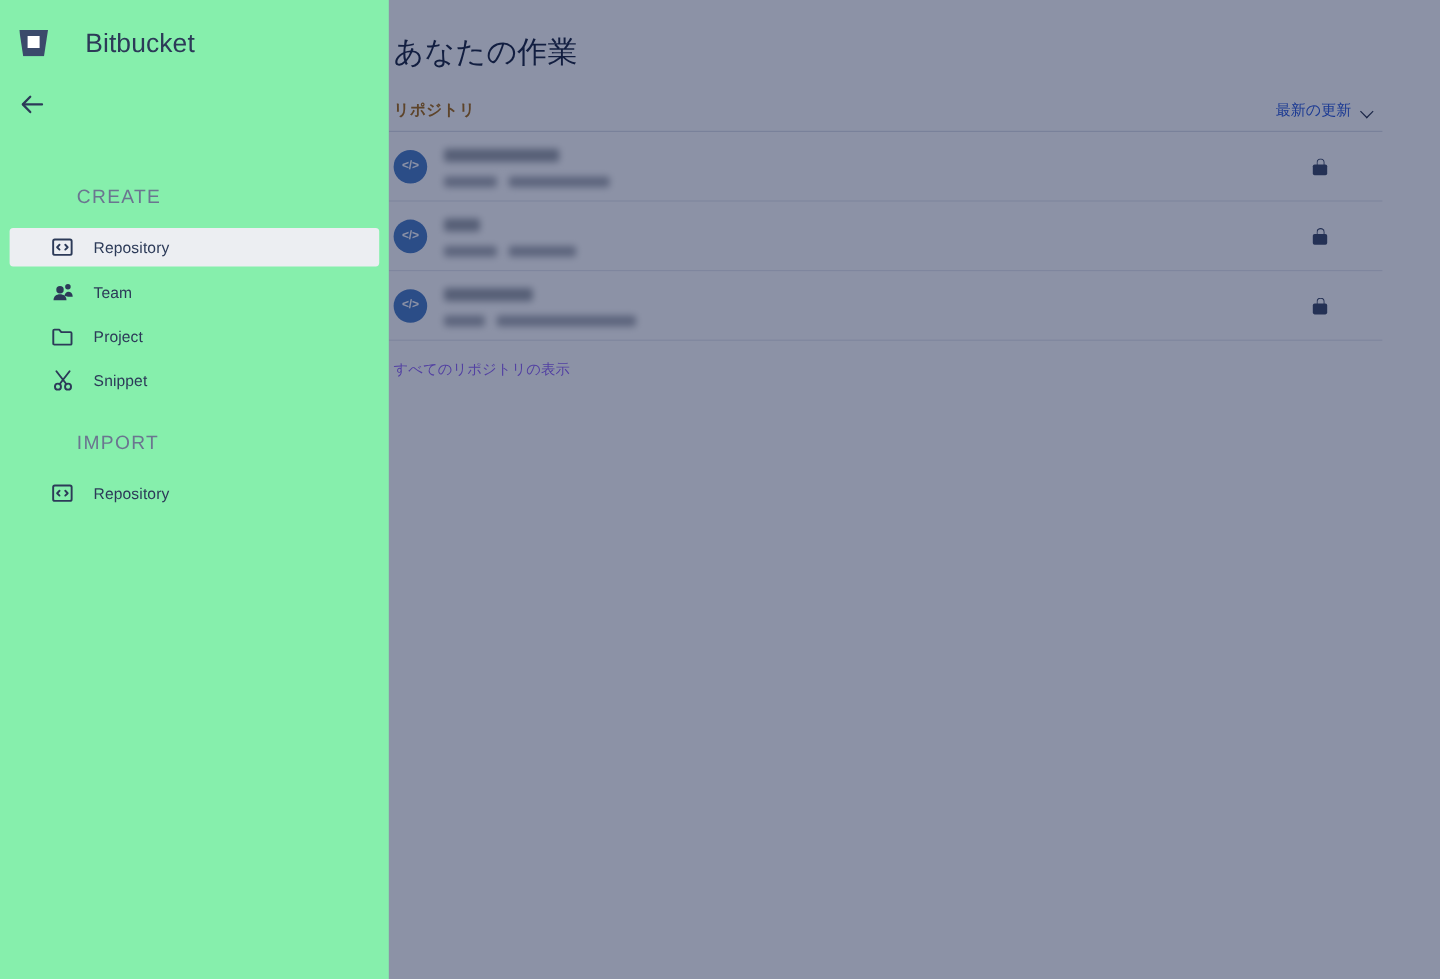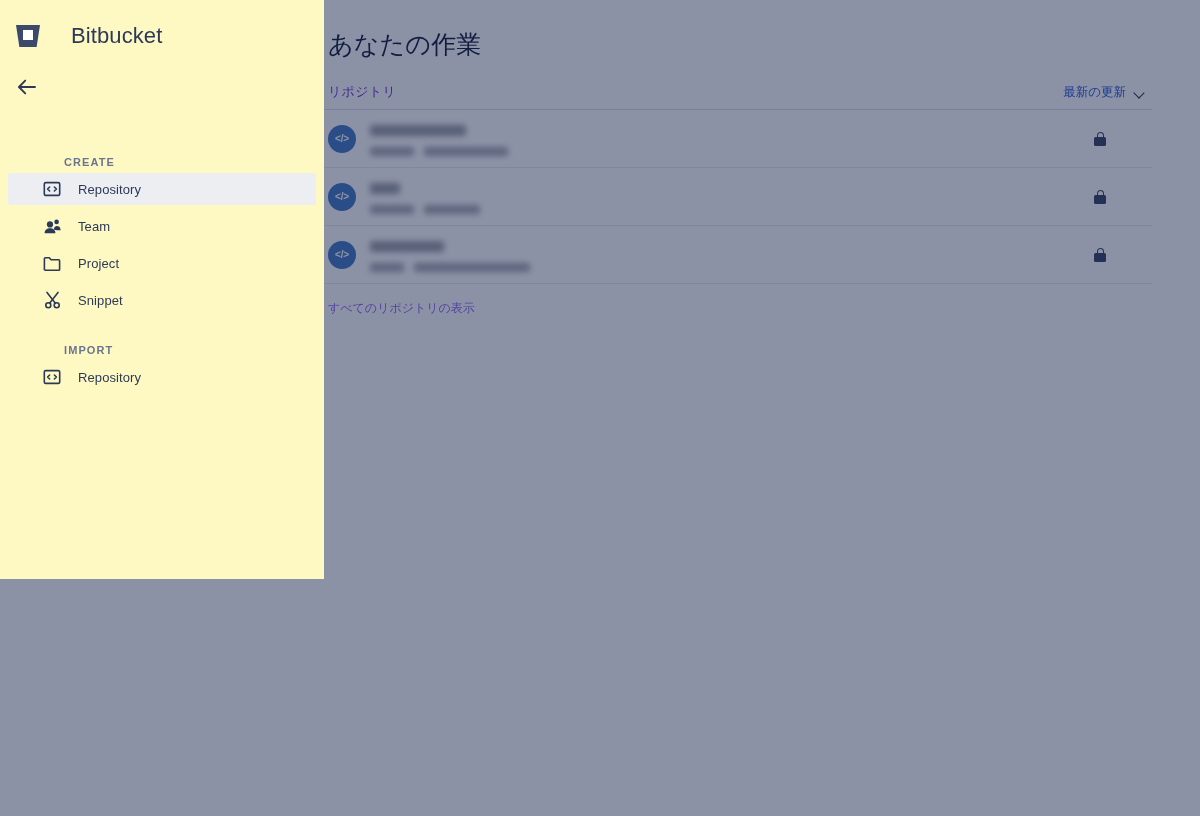--- a/index.html
+++ b/index.html
@@ -44,22 +44,22 @@
     display: flex;
     align-items: center;
     justify-content: space-between;
     padding: 22px 0 8px 4px;
     border-bottom: 1px solid #d8dce6;
     margin-right: 24px;
   }
 
   .section-label {
     font-size: 13px;
-    font-weight: 400;
-    color: #6d28d9;
+    font-weight: 700;
+    color: #a16207;
     letter-spacing: 0.3px;
   }
 
   .sort-control {
     display: flex;
     align-items: center;
     gap: 9px;
     font-size: 12.5px;
     color: #1d4ed8;
     cursor: pointer;
@@ -182,22 +182,22 @@
     height: 816px;
     background: rgba(26, 38, 77, 0.50);
     pointer-events: none;
   }
 
   
   .drawer {
     position: absolute;
     left: 0; top: 0;
     width: 324px;
-    height: 579px;
-    background: #fef9c3;
+    height: 816px;
+    background: #86efac;
     z-index: 5;
   }
 
   .drawer-header {
     display: flex;
     align-items: center;
     height: 72px;
     padding-left: 14px;
   }
 
@@ -233,25 +233,25 @@
     position: absolute;
     left: 17px;
     top: 79px;
     width: 20px;
     height: 16px;
     cursor: pointer;
   }
   .back-arrow svg { display: block; }
 
   .nav-section-label {
-    font-size: 11px;
-    font-weight: 700;
+    font-size: 16px;
+    font-weight: 400;
     color: #6b7590;
     letter-spacing: 1.1px;
-    padding: 0 0 5px 64px;
+    padding: 0 0 16px 64px;
   }
 
   .nav-group-create { padding-top: 84px; }
   .nav-group-import { padding-top: 23px; }
 
   .nav-item {
     display: flex;
     align-items: center;
     height: 32px;
     padding-left: 70px;

